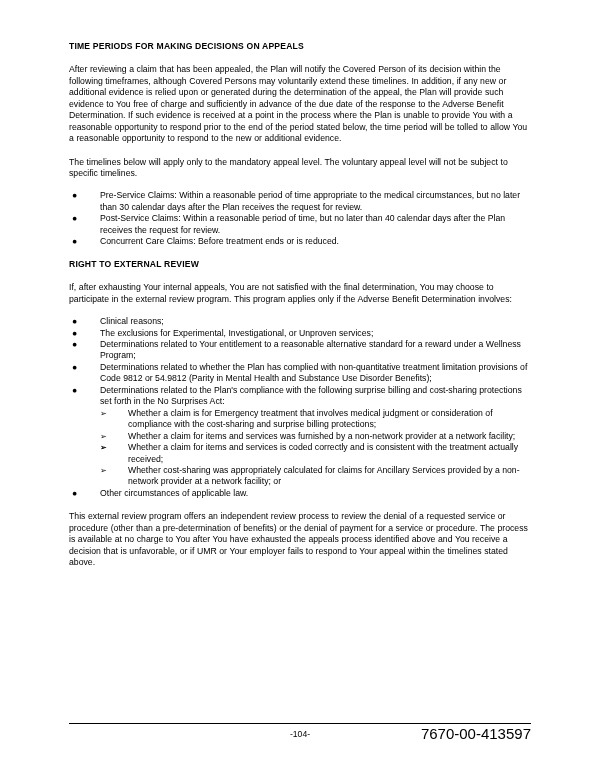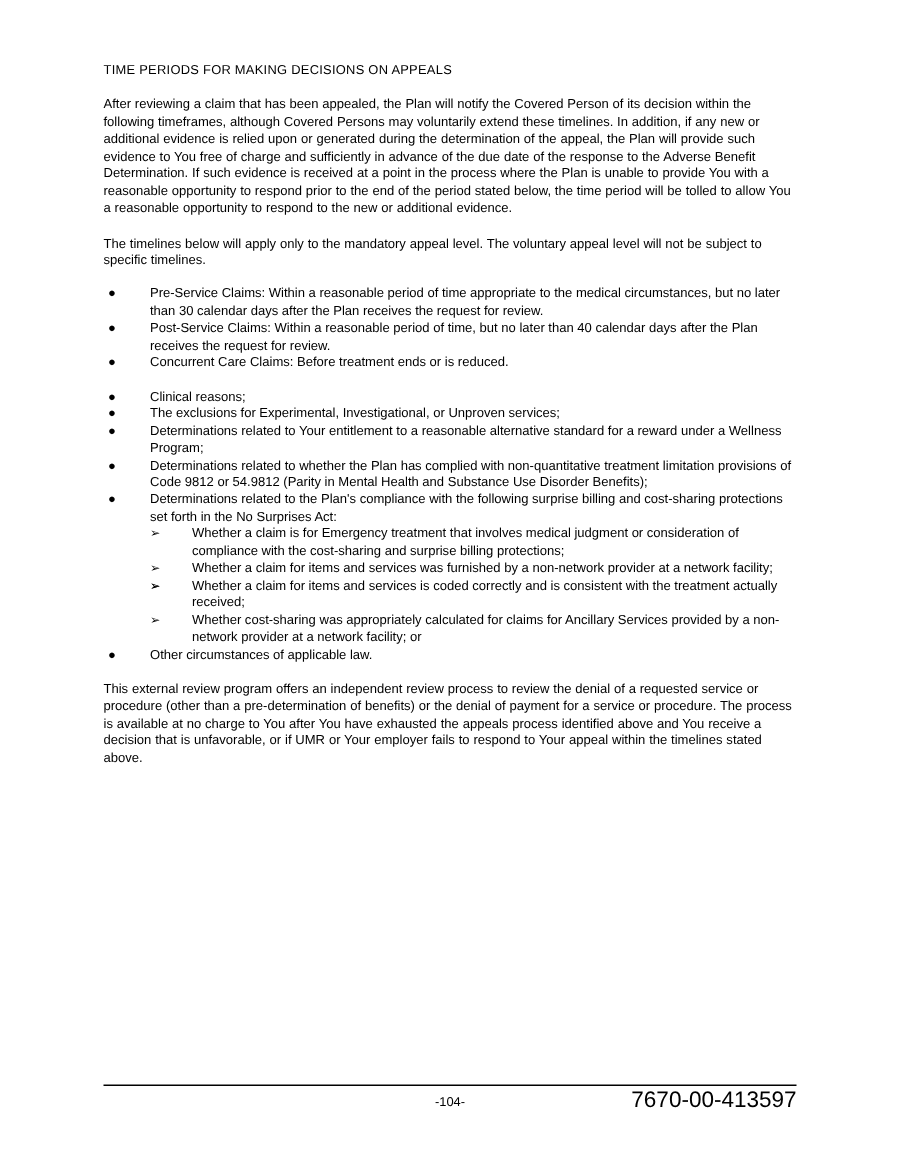--- a/index.html
+++ b/index.html
@@ -26,21 +26,21 @@
 
   .content {
     position: absolute;
     left: 69px;
     top: 41px;
     width: 460px;
   }
 
   .heading {
     font-size: 8.6px;
-    font-weight: normal;
+    font-weight: bold;
     letter-spacing: 0.18px;
     line-height: 11.4px;
     margin: 0 0 10px 0;
   }
 
   .para {
     font-size: 8.7px;
     line-height: 11.45px;
     margin: 12px 0 11px 0;
     text-align: left;
@@ -149,21 +149,23 @@
       <li>
         <span class="bullet-mark">●</span>
         <span>Post-Service Claims:  Within a reasonable period of time, but no later than 40 calendar days after the Plan receives the request for review.</span>
       </li>
       <li>
         <span class="bullet-mark">●</span>
         <span>Concurrent Care Claims:  Before treatment ends or is reduced.</span>
       </li>
     </ul>
 
-
+    <h2 class="heading">RIGHT TO EXTERNAL REVIEW</h2>
+
+    <p class="para">If, after exhausting Your internal appeals, You are not satisfied with the final determination, You may choose to participate in the external review program.  This program applies only if the Adverse Benefit Determination involves:</p>
 
     <ul class="bullets">
       <li>
         <span class="bullet-mark">●</span>
         <span>Clinical reasons;</span>
       </li>
       <li>
         <span class="bullet-mark">●</span>
         <span>The exclusions for Experimental, Investigational, or Unproven services;</span>
       </li>

